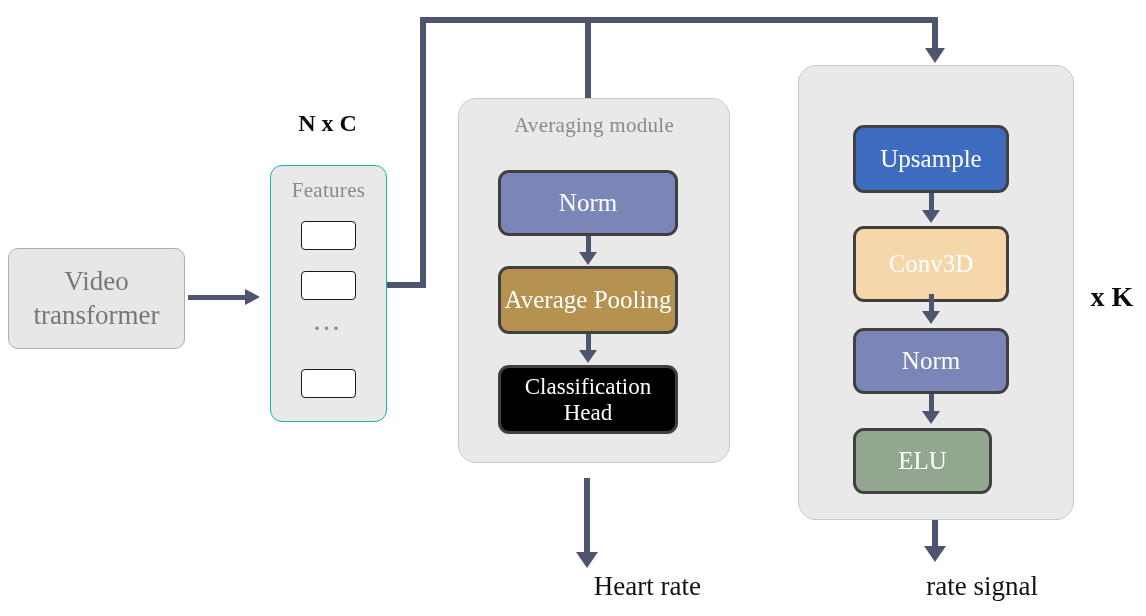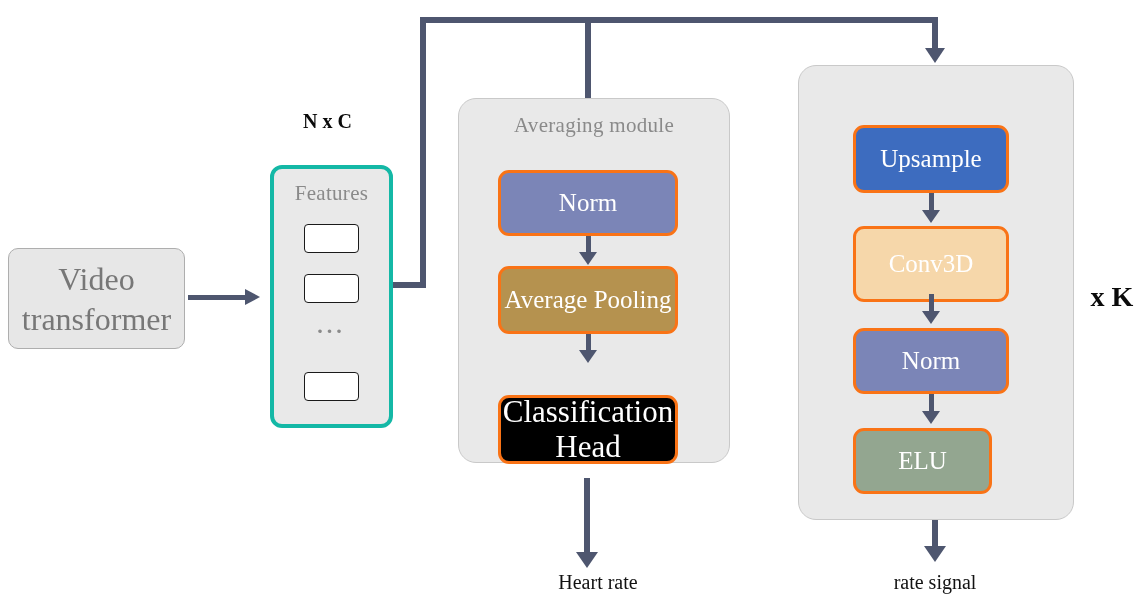--- a/index.html
+++ b/index.html
@@ -23,41 +23,41 @@
   .module{
     position:absolute;background:#e9e9e9;border:1px solid #c9c9c9;border-radius:18px;
   }
   .module-title{
     position:absolute;left:0;width:100%;text-align:center;
     font-size:21px;color:#8a8a8a;letter-spacing:0.3px;
   }
   .simplebox{
     position:absolute;background:#e7e7e7;border:1px solid #aeaeae;border-radius:10px;
     display:flex;align-items:center;justify-content:center;text-align:center;
-    color:#777777;font-size:32px;line-height:1.25;
+    color:#777777;font-size:27px;line-height:1.25;
   }
   .panel{
-    position:absolute;background:#e9e9e9;border:4px solid #14b8a6;border-radius:12px;
+    position:absolute;background:#e9e9e9;border:1px solid #14b8a6;border-radius:12px;
   }
   .feat-rect{
     position:absolute;background:#ffffff;border:1.5px solid #1a1a1a;border-radius:4px;
     width:53px;height:27px;left:30px;
   }
   .dots{
     position:absolute;left:0;width:100%;text-align:center;color:#8a8a8a;
     font-weight:bold;font-size:22px;letter-spacing:4px;line-height:10px;
   }
   .block{
-    position:absolute;border:3px solid #f97316;border-radius:11px;box-sizing:border-box;
+    position:absolute;border:3px solid #404040;border-radius:11px;box-sizing:border-box;
     display:flex;align-items:center;justify-content:center;text-align:center;
     color:#ffffff;font-size:25px;line-height:1.12;
   }
-  .block.small-text{font-size:31px;margin-top:30px;}
+  .block.small-text{font-size:23px;}
   .biglabel{
-    position:absolute;text-align:center;color:#121212;font-size:20px;
+    position:absolute;text-align:right;color:#121212;font-size:27px;
   }
   .boldlabel{
     position:absolute;text-align:center;color:#0a0a0a;font-weight:bold;
   }
 </style>
 </head>
 <body>
 
 <div class="canvas">
 
@@ -71,21 +71,21 @@
   <div class="line" style="left:932px;top:20px;width:6px;height:29px;"></div>
   <div class="ah-down" style="left:925px;top:48px;"></div>
 
   <div class="simplebox" style="left:8px;top:248px;width:175px;height:99px;">
     <span>Video transformer</span>
   </div>
 
   <div class="line" style="left:188px;top:295px;width:57px;height:5px;"></div>
   <div class="ah-right" style="left:245px;top:289px;"></div>
 
-  <div class="boldlabel" style="left:270px;top:110px;width:115px;font-size:20px;">N x C</div>
+  <div class="boldlabel" style="left:270px;top:110px;width:115px;font-size:24px;">N x C</div>
 
   <div class="panel" style="left:270px;top:165px;width:115px;height:255px;">
     <div class="module-title" style="top:12px;font-size:21px;">Features</div>
     <div class="feat-rect" style="top:55px;"></div>
     <div class="feat-rect" style="top:105px;"></div>
     <div class="dots" style="top:152px;">...</div>
     <div class="feat-rect" style="top:203px;"></div>
   </div>
 
   <div class="module" style="left:458px;top:98px;width:270px;height:363px;">

